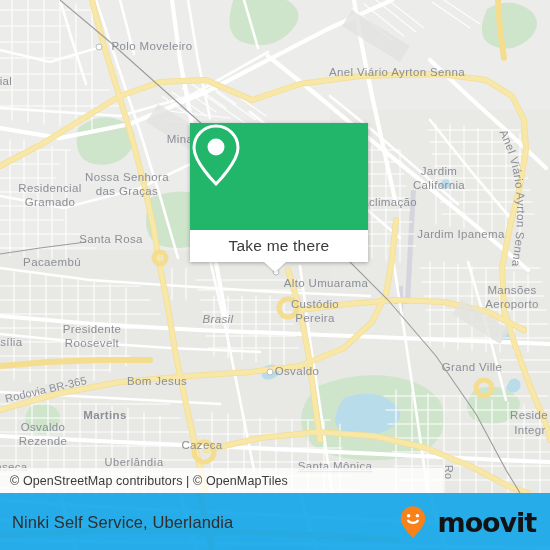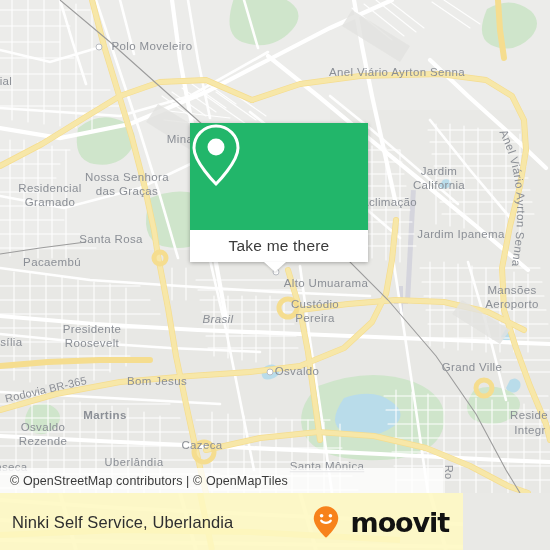--- a/index.html
+++ b/index.html
@@ -30,21 +30,21 @@
   .card-tip{position:absolute;left:50%;top:262px;transform:translateX(-50%);
             width:0;height:0;border-left:11px solid transparent;border-right:11px solid transparent;
             border-top:10px solid #fff;filter:drop-shadow(0 1px 1px rgba(0,0,0,.18));}
 
   
   .attrib{position:absolute;left:0;top:468px;width:443px;height:25px;
           background:rgba(255,255,255,.78);display:flex;align-items:center;}
   .attrib span{font-size:12.5px;color:#3a3a3a;padding-left:10px;letter-spacing:.1px;}
 
   
-  .footer{position:absolute;left:0;top:493px;width:463px;height:57px;background:#fef9c3;overflow:hidden;}
+  .footer{position:absolute;left:0;top:493px;width:550px;height:57px;background:#0ea5e9;overflow:hidden;}
   .footer .fbg{position:absolute;left:0;top:-493px;width:550px;height:550px;opacity:.10;}
   .ftitle{position:absolute;left:12px;top:50%;transform:translateY(-50%);
           font-size:16.5px;color:#2f2f2f;letter-spacing:.1px;white-space:nowrap;}
   .brand{position:absolute;right:14px;top:50%;transform:translateY(-50%);
          display:flex;align-items:center;gap:12px;}
   .brand .wordmark{font-family:"DejaVu Sans",sans-serif;font-size:27px;font-weight:bold;
                    color:#121212;letter-spacing:-1.1px;line-height:1;}
 </style>
 </head>
 <body>
@@ -244,21 +244,21 @@
         <div class="maplabel" style="left: 157px; top: 382px;">Bom Jesus</div>
         <div class="maplabel" style="left: 297px; top: 372px;">Osvaldo</div>
         <div class="dot" style="left: 269.8px; top: 372px;"></div>
         <div class="maplabel" style="left: 472px; top: 368px;">Grand Ville</div>
         <div class="maplabel" style="left: 105px; top: 416px; font-weight: bold;">Martins</div>
         <div class="maplabel" style="left: 43px; top: 434px;">Osvaldo
 Rezende</div>
         <div class="maplabel" style="left: 529px; top: 416px;">Reside</div>
         <div class="maplabel" style="left: 530px; top: 431px;">Integr</div>
         <div class="maplabel" style="left: 202px; top: 446px;">Cazeca</div>
-        <div class="maplabel" style="left: 327px; top: 467px; text-decoration: underline;">Santa Mônica</div>
+        <div class="maplabel" style="left: 335px; top: 467px; text-decoration: underline;">Santa Mônica</div>
         <div class="maplabel" style="left: 8px; top: 468px;">onseca</div>
         <div class="maplabel big" style="left: 134px; top: 463px;">Uberlândia</div>
       </div>
 
     <div id="road-labels">
         <div class="maplabel rd" style="left: 46px; top: 390px; transform: translate(-50%, -50%) rotate(-13deg);">Rodovia BR-365</div>
         <div class="maplabel rd" style="left: 448px; top: 472px; transform: translate(-50%, -50%) rotate(90deg);">Ro</div>
       </div>
 
     <svg width="550" height="493" viewBox="0 0 550 493" style="pointer-events:none">

